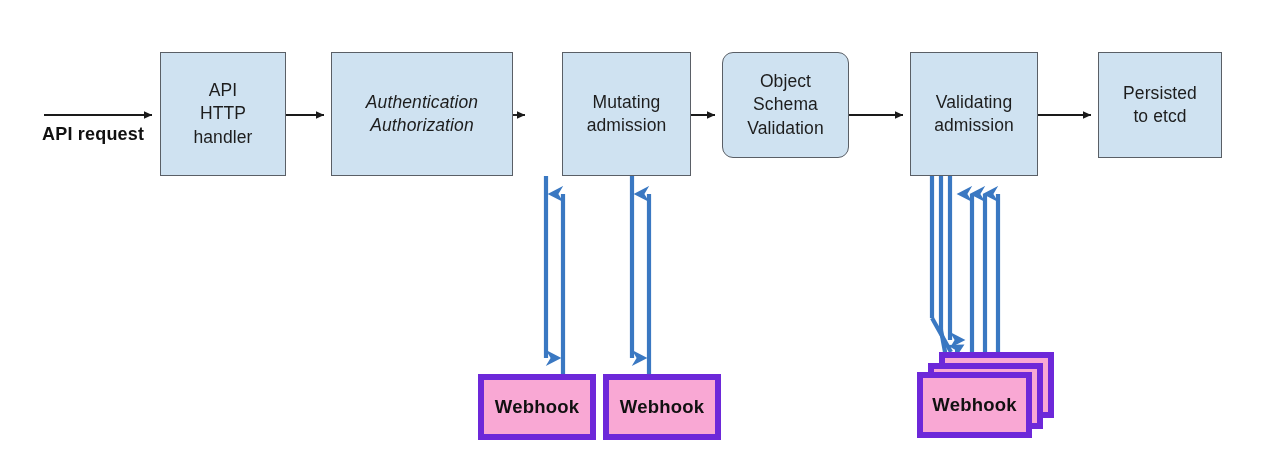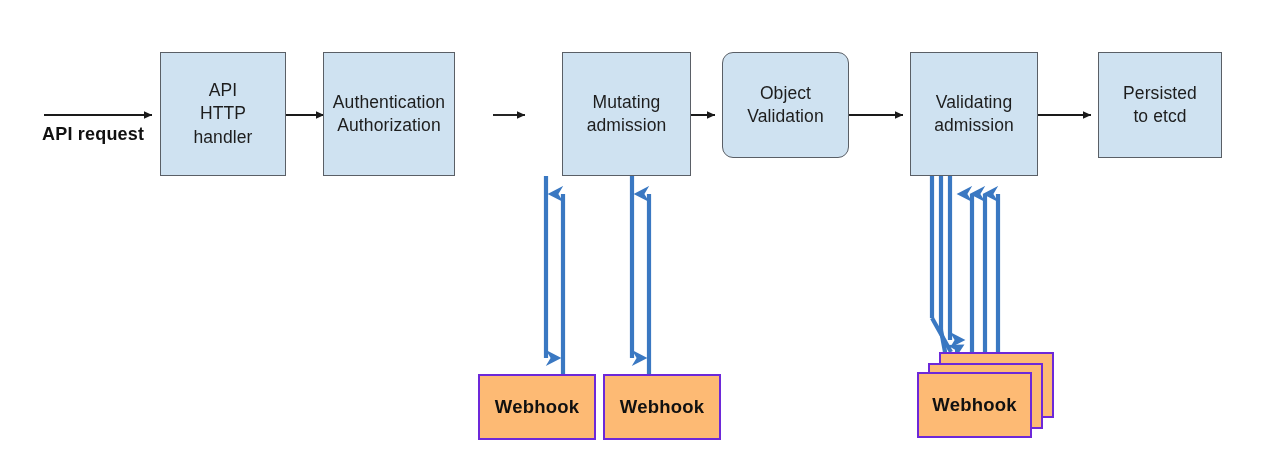--- a/index.html
+++ b/index.html
@@ -43,22 +43,22 @@
   .stage-box .lines {
     width: 100%;
     padding: 0 4px;
     box-sizing: border-box;
   }
   .stage-box .lines div { white-space: nowrap; }
 
   .webhook-box {
     position: absolute;
     box-sizing: border-box;
-    background: #fdba74;
-    border: 2px solid #6d28d9;
+    background: #f9a8d4;
+    border: 6px solid #6d28d9;
     display: flex;
     align-items: center;
     justify-content: center;
     text-align: center;
     color: #111111;
     font-size: 18.5px;
     font-weight: bold;
     letter-spacing: 0.2px;
   }
   .webhook-back { z-index: 1; }
@@ -156,37 +156,38 @@
   <div id="api-request-label">API request</div>
 
   <div class="stage-box" style="left:160px; top:52px; width:126px; height:124px;">
     <div class="lines">
       <div>API</div>
       <div>HTTP</div>
       <div>handler</div>
     </div>
   </div>
 
-  <div class="stage-box" style="left:323px; top:52px; width:132px; height:124px;">
+  <div class="stage-box" style="left:331px; top:52px; width:182px; height:124px;font-style:italic;">
     <div class="lines">
       <div>Authentication</div>
       <div>Authorization</div>
     </div>
   </div>
 
   <div class="stage-box" style="left:532px; top:52px; width:129px; height:124px;margin-left:30px;">
     <div class="lines">
       <div>Mutating</div>
       <div>admission</div>
     </div>
   </div>
 
   <div class="stage-box" style="left:722px; top:52px; width:127px; height:106px;border-radius:11px;">
     <div class="lines">
       <div>Object</div>
+      <div>Schema</div>
       <div>Validation</div>
     </div>
   </div>
 
   <div class="stage-box" style="left:910px; top:52px; width:128px; height:124px;">
     <div class="lines">
       <div>Validating</div>
       <div>admission</div>
     </div>
   </div>

